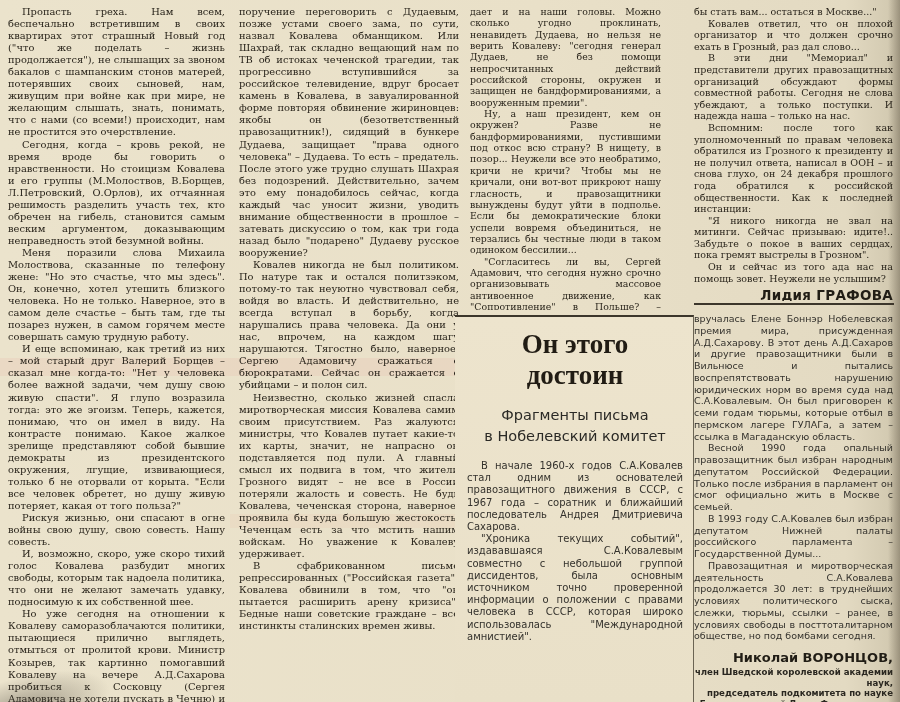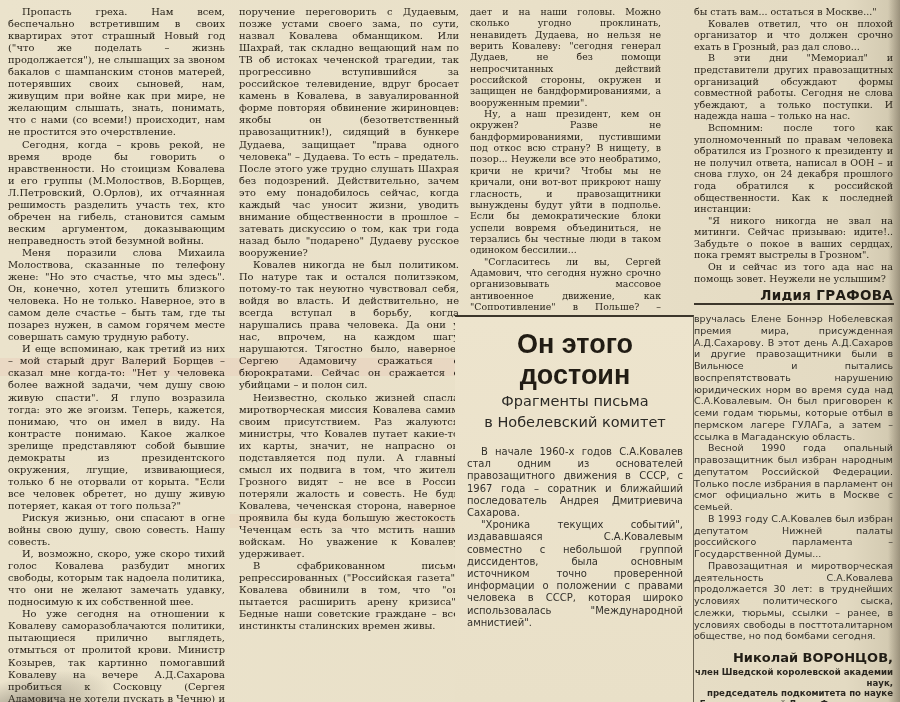--- a/index.html
+++ b/index.html
@@ -13,23 +13,23 @@
   .col-2{left:239px;width:220px;font-size:9.9px;line-height:12.05px;height:694px;overflow:hidden;}
   .col-3{left:470px;width:191px;font-size:9.4px;line-height:11.35px;height:304px;overflow:hidden;}
   .col-4t{left:694px;width:199px;font-size:9.5px;line-height:11.6px;height:295px;overflow:hidden;}
   .sig-grafova{font-family:"DejaVu Sans",sans-serif;font-weight:bold;font-size:13.5px;
         text-align:right;margin-top:6px;letter-spacing:.3px;color:#211d15;}
   .rule-col4{position:absolute;left:694px;top:303px;width:200px;height:2px;background:#3c362b;}
   .insert{position:absolute;left:455px;top:315px;width:239px;height:387px;box-sizing:border-box;
         border-top:2px solid #3c362b;border-right:1px solid #6b6453;
         background:linear-gradient(180deg,#ede4cd,#e9e0c8);
         padding:10px 10px 0 12px;font-family:"DejaVu Sans","Liberation Sans",sans-serif;}
-  .insert-title{margin:2px 0 0;font-family:Liberation Sans, sans-serif;font-weight:bold;
+  .insert-title{margin:2px 0 0;font-family:Liberation Serif, serif;font-weight:bold;
         font-size:27px;line-height:31px;text-align:center;color:#211c14;}
-  .insert-subtitle{font-size:14.5px;line-height:21px;text-align:center;color:#2b2a26;}
+  .insert-subtitle{margin-top:14px;font-size:14.5px;line-height:21px;text-align:center;color:#2b2a26;}
   .ibody{margin-top:13px;font-size:10px;line-height:12.2px;text-align:justify;color:#33312c;}
   .ibody p{margin:0;text-indent:14px;}
   .col-4b{position:absolute;left:694px;top:313px;width:199px;height:389px;overflow:hidden;
         font-family:"DejaVu Sans","Liberation Sans",sans-serif;font-size:9.5px;line-height:11.75px;
         text-align:justify;color:#33312c;}
   .col-4b p{margin:0;text-indent:14px;}
   .col-4b p.noind{text-indent:0;}
   .sig-voroncov{font-weight:bold;font-size:13px;text-align:right;margin-top:10px;color:#211d15;}
   .affil{font-weight:bold;font-size:8.6px;line-height:10.8px;text-align:right;margin-top:3px;color:#2a2720;}
   .affil div{margin:0;}

